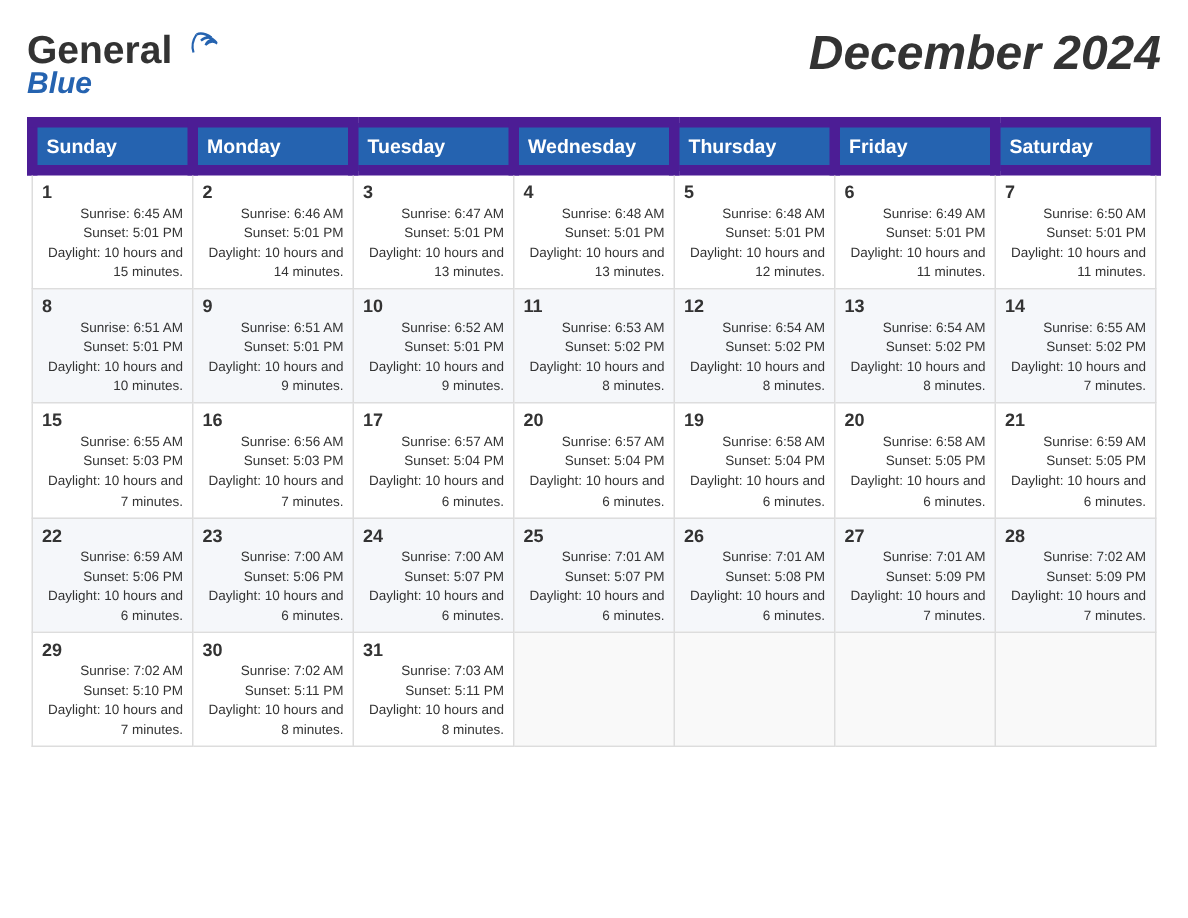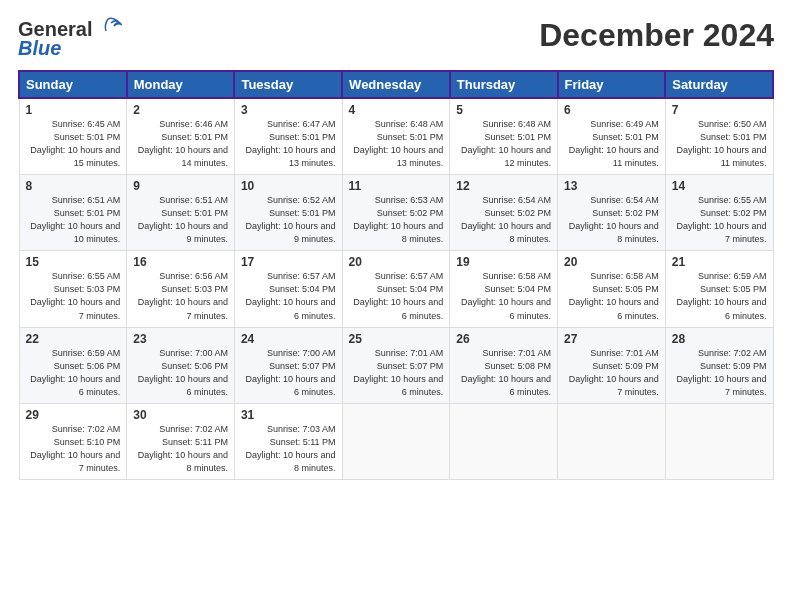--- a/index.html
+++ b/index.html
@@ -14,20 +14,21 @@
       padding: 18px 18px 10px 18px;
     }
     .header {
       display: flex;
       justify-content: space-between;
       align-items: flex-start;
       margin-bottom: 10px;
     }
     .title-block {
       text-align: right;
+      font-style: italic;
     }
     .month-title {
       font-size: 32px;
       font-weight: bold;
       color: #333;
       line-height: 1.1;
     }
     .location {
       font-size: 15px;
       color: #555;
@@ -37,21 +38,21 @@
       border-collapse: collapse;
       table-layout: fixed;
     }
     th {
       background-color: #2563b0;
       color: #fff;
       font-size: 13px;
       font-weight: bold;
       padding: 5px 6px;
       text-align: left;
-      border: 2px solid #4c1d95;
+      border: 7px solid #4c1d95;
     }
     td {
       vertical-align: top;
       padding: 4px 6px;
       border: 1px solid #ddd;
       font-size: 9.5px;
       color: #333;
       background: #fff;
       height: 72px;
     }
@@ -80,21 +81,21 @@
     }
   </style>
 </head>
 <body>
 
 <div class="container">
   <div class="header">
     <div class="logo-container">
       <div style="display:flex;flex-direction:column;align-items:flex-start;">
         <div style="display:flex;align-items:center;">
-          <span style="font-size:20px;font-weight:bold;color:#333;">General</span>
+          <span style="font-size:26px;font-weight:bold;color:#333;">General</span>
           <svg width="28" height="22" viewBox="0 0 28 22" style="margin-left:2px;margin-top:-4px;">
             <path d="M14 2 Q18 0 24 4 Q20 3 17 6 Q22 2 26 6 Q22 5 20 9 Q24 5 28 8" stroke="#2563b0" stroke-width="1.5" fill="none"></path>
             <path d="M14 2 Q10 8 12 14" stroke="#2563b0" stroke-width="1.5" fill="none"></path>
           </svg>
         </div>
         <span style="font-size:20px;font-weight:bold;color:#2563b0;margin-top:-4px;font-style:italic;">Blue</span>
       </div>
     </div>
     <div class="title-block">
       <div class="month-title">December 2024</div>

